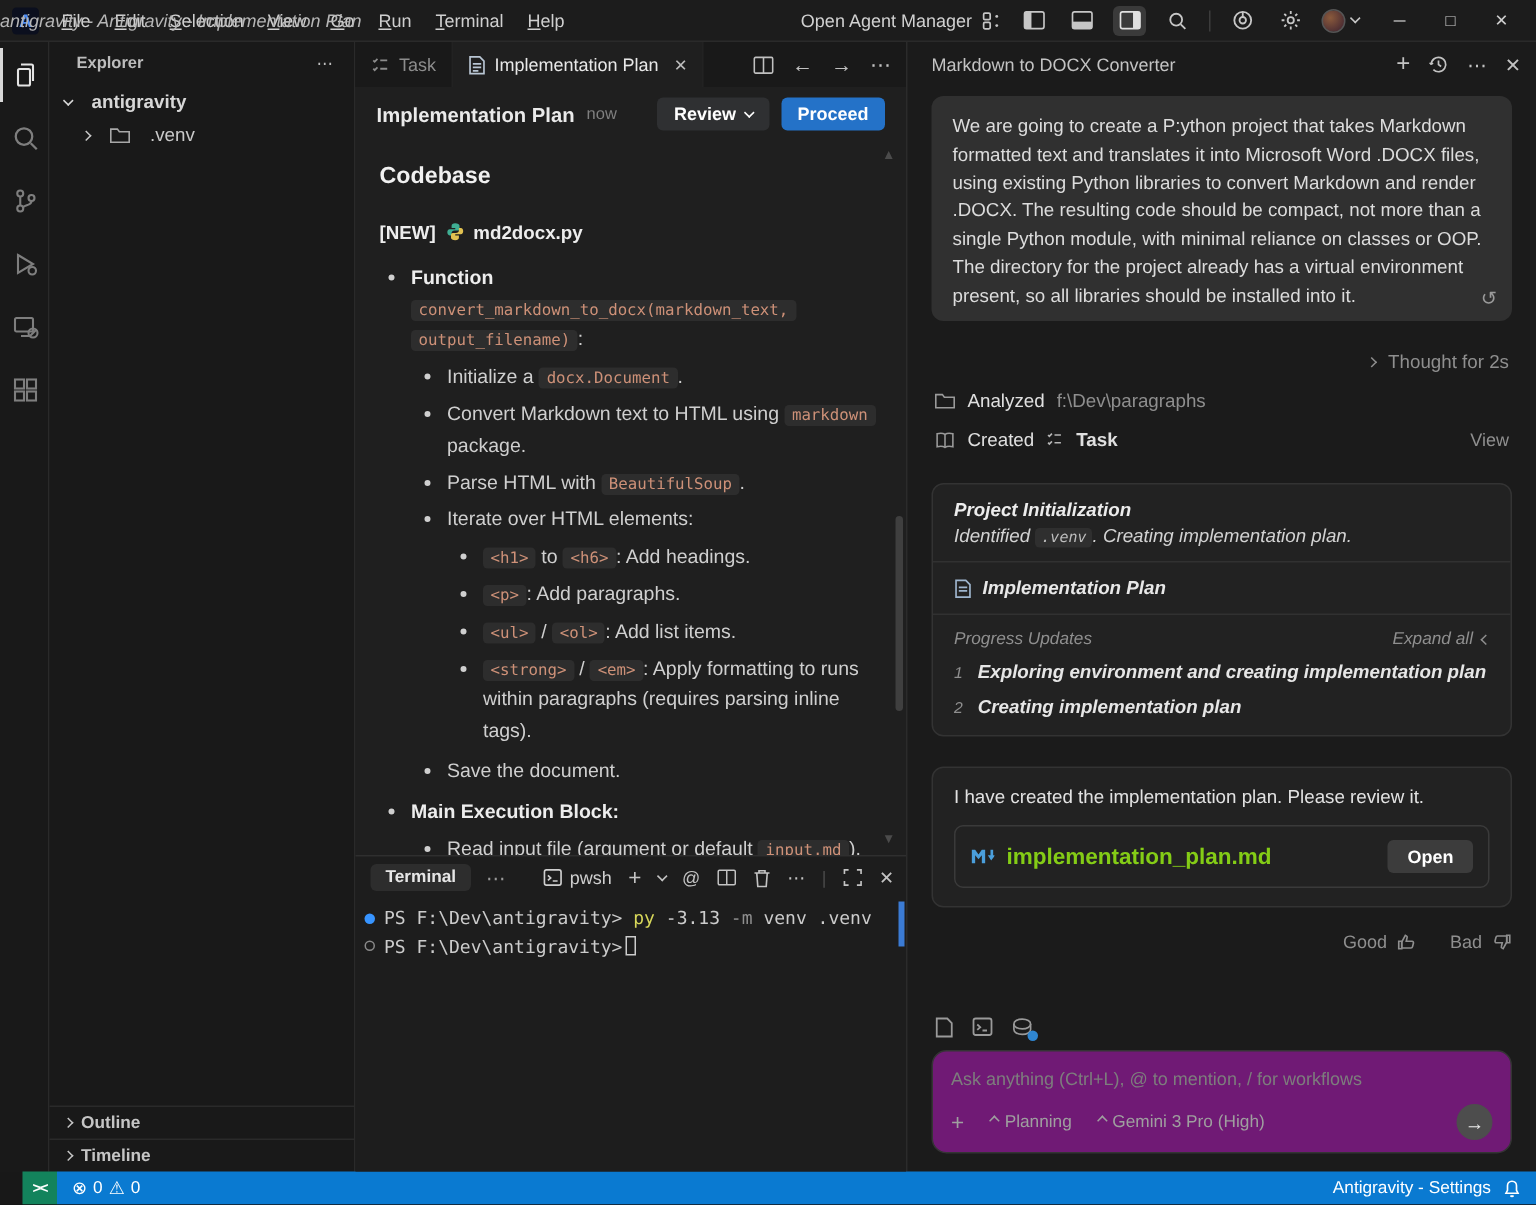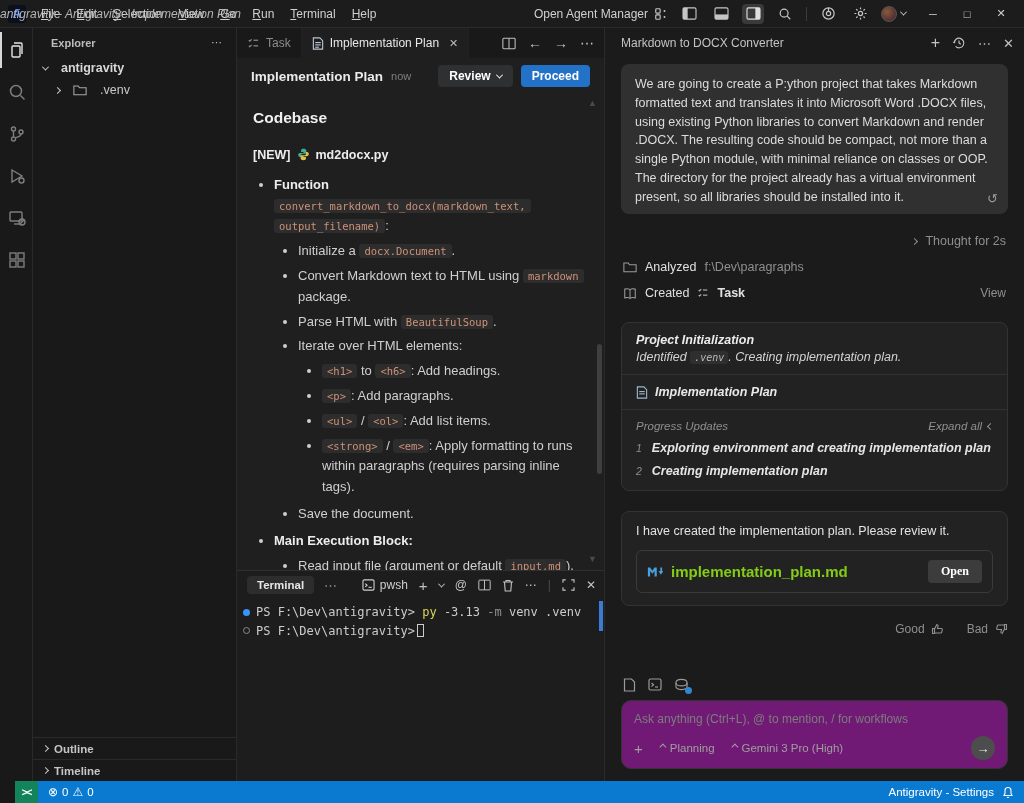--- a/index.html
+++ b/index.html
@@ -24,21 +24,21 @@
   .win-btn { width:34px; height:26px; display:flex; align-items:center; justify-content:center; font-size:11px; color:#cfcfcf; }
 
   
   .main { flex:1; display:flex; min-height:0; }
 
   .activitybar { width:33px; background:#191919; border-right:1px solid #2a2a2a; display:flex; flex-direction:column; align-items:center; padding-top:4px; gap:6px; }
   .ab-item { width:33px; height:36px; display:flex; align-items:center; justify-content:center; color:#7e7e7e; border-left:2px solid transparent; }
   .ab-item.active { color:#e4e4e4; border-left:2px solid #d8d8d8; }
 
   .sidebar { width:204px; background:#191919; border-right:1px solid #2a2a2a; display:flex; flex-direction:column; }
-  .sb-header { display:flex; align-items:center; justify-content:space-between; padding:8px 14px 6px 18px; font-size:11px; font-weight:bold; color:#bdbdbd; }
+  .sb-header { display:flex; justify-content:space-between; padding:8px 14px 6px 18px; font-size:11px; font-weight:bold; color:#bdbdbd; }
   .tree { padding:2px 0; font-size:12.5px; }
   .tree-row { display:flex; align-items:center; gap:13px; padding:2px 6px 2px 10px; color:#d7d7d7; height:22px; }
   .tree-row.child { padding-left:22px; color:#c9c9c9; }
   .sb-bottom { margin-top:auto; font-size:11.5px; font-weight:bold; color:#c5c5c5; }
   .sb-sec { display:flex; align-items:center; gap:6px; height:22px; padding-left:10px; border-top:1px solid #2a2a2a; }
 
   
   .editor { width:367px; display:flex; flex-direction:column; background:#1f1f1f; min-width:0; }
   .tabbar { height:30px; background:#191919; display:flex; align-items:stretch; flex:0 0 30px; }
   .tab { display:flex; align-items:center; gap:6px; padding:0 10px; font-size:12px; color:#8c8c8c; background:#191919; border-right:1px solid #222; }
@@ -102,21 +102,21 @@
   .card-text { font-size:12.5px; color:#d2d2d2; }
   .mini-chip { font-family:"DejaVu Sans Mono", monospace; font-size:10px; background:#2f2f2f; color:#bdbdbd; border-radius:3px; padding:1px 4px; }
   .sec-label { font-size:11.5px; color:#8f8f8f; margin-bottom:7px; display:flex; align-items:center; }
   .file-row { display:flex; align-items:center; gap:7px; font-size:12.5px; font-weight:bold; color:#e8e8e8; }
   .prog-item { display:flex; align-items:baseline; gap:10px; font-size:12.5px; font-weight:bold; color:#e6e6e6; margin:9px 0; }
   .prog-n { font-size:10.5px; color:#8f8f8f; font-weight:normal; }
   .expand { margin-left:auto; display:flex; align-items:center; gap:6px; color:#8f8f8f; font-size:11.5px; }
   .resp-card { border:1px solid #333333; background:#222222; border-radius:8px; margin-top:20px; padding:12px 14px; font-size:12.5px; color:#e2e2e2; }
   .artifact-row { margin-top:12px; border:1px solid #3a3a3a; border-radius:6px; padding:9px 10px; display:flex; align-items:center; gap:8px; }
   .artifact-name { font-weight:bold; color:#84cc16; font-size:15px; }
-  .open-btn { margin-left:auto; background:#3c3c3c; color:#fff; font-size:12px; font-weight:bold; border-radius:4px; padding:4px 13px;font-family:Liberation Serif, serif; }
+  .open-btn { margin-left:auto; background:#3c3c3c; color:#fff; font-size:12px; font-weight:bold; border-radius:4px; padding:4px 13px; }
   .feedback { display:flex; justify-content:flex-end; align-items:center; gap:6px; margin-top:16px; color:#8f8f8f; font-size:12px; }
   .ap-bottom { padding:0 16px 12px; }
   .ctx-icons { display:flex; gap:12px; padding:4px 2px 8px; color:#9a9a9a; }
   .ctx-icon { position:relative; display:inline-flex; }
   .badge-dot { position:absolute; right:-3px; bottom:-2px; width:7px; height:7px; border-radius:50%; background:#2f86d1; }
   .input-box { background:#701a75; border:1px solid #343434; border-radius:10px; padding:10px 12px 8px; }
   .input-box input { width:100%; background:transparent; border:none; outline:none; color:#bfbfbf; font-size:12px; font-family:"Liberation Sans", sans-serif; }
   .input-box input::placeholder { color:#7d7d7d; }
   .input-controls { display:flex; align-items:center; gap:16px; margin-top:10px; color:#9f9f9f; font-size:11.5px; }
   .send-btn { margin-left:auto; width:24px; height:24px; border-radius:50%; background:#4d4d4d; color:#e8e8e8; display:flex; align-items:center; justify-content:center; font-size:13px; }

